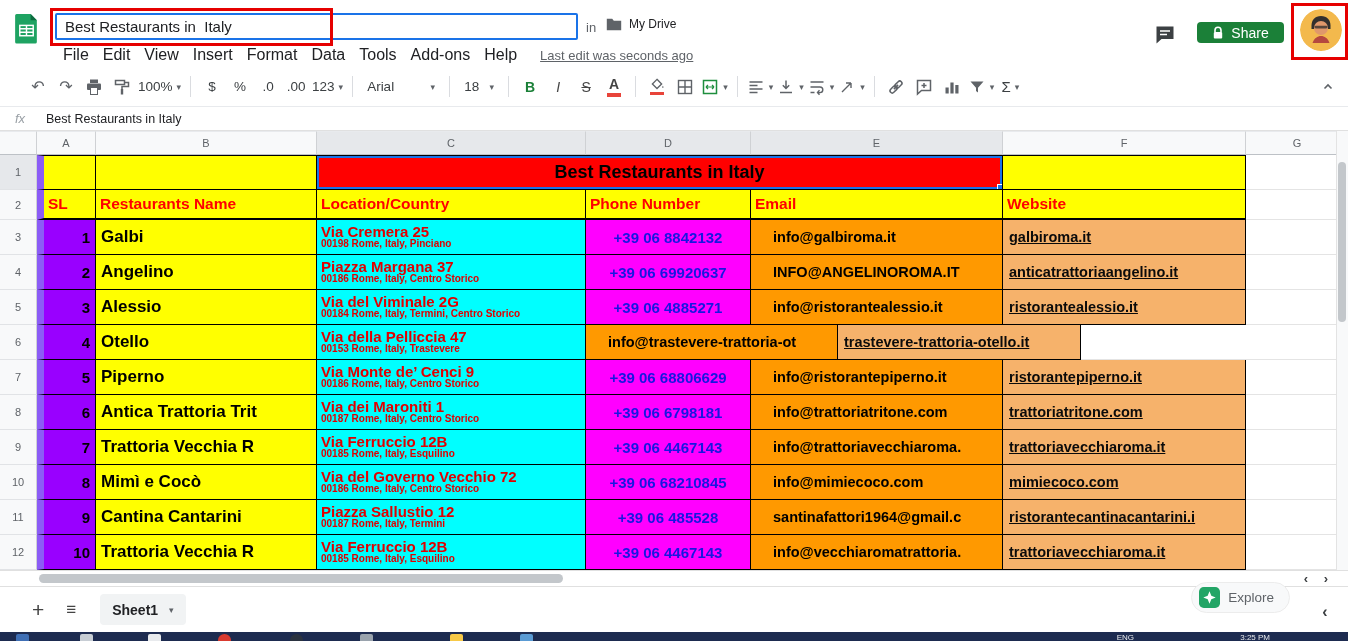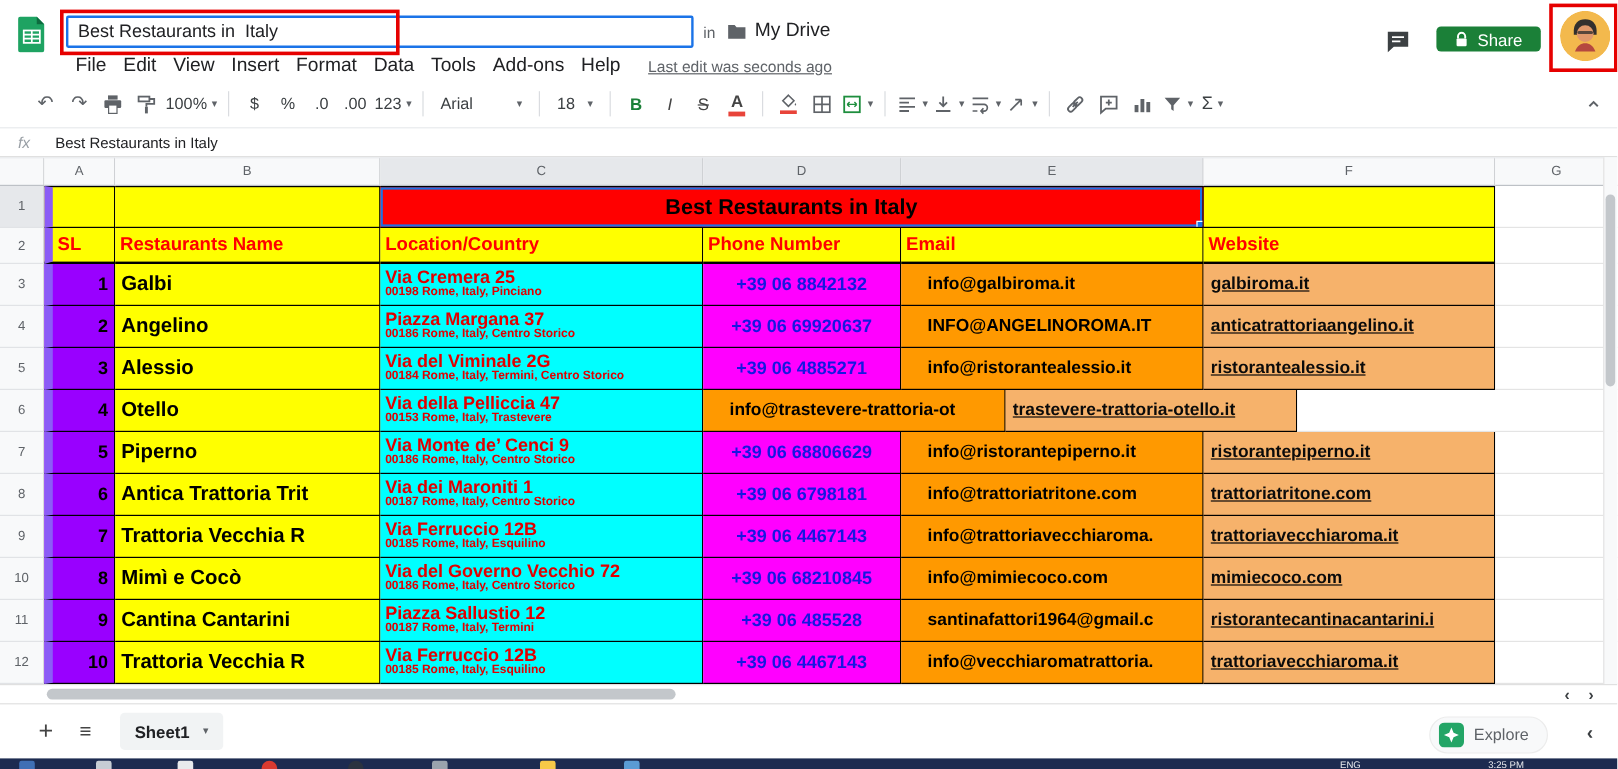--- a/index.html
+++ b/index.html
@@ -6,21 +6,21 @@
   body { font-family: "Liberation Sans", "DejaVu Sans", sans-serif; background: #fff; }
   .screen { position: relative; width: 1348px; height: 641px; overflow: hidden; background: #fff; }
 
   
   .logo { position: absolute; left: 13px; top: 13px; }
   .title-input { position: absolute; left: 55px; top: 13px; width: 523px; height: 27px;
     border: 2px solid #1a73e8; border-radius: 2px; font-size: 15px; line-height: 23px;
     padding-left: 8px; color: #202124; background: #fff; white-space: pre; overflow: hidden; }
   .in-label { position: absolute; left: 586px; top: 20px; font-size: 13px; color: #5f6368; }
   .drive-chip { position: absolute; left: 606px; top: 17px; display: flex; align-items: center; gap: 7px; }
-  .drive-chip span { font-size: 16px; color: #202124; }
+  .drive-chip span { font-size: 12px; color: #202124; }
   .menubar { position: absolute; left: 56px; top: 44px; display: flex; align-items: center; }
   .menu { padding: 2px 7px; font-size: 16px; color: #202124; border-radius: 3px; }
   .last-edit { margin-left: 16px; font-size: 13px; color: #5f6368; text-decoration: underline; }
   .history-btn { position: absolute; left: 1154px; top: 24px; }
   .share-btn { position: absolute; left: 1197px; top: 22px; width: 87px; height: 21px;
     background: #1b8038; border-radius: 4px; display: flex; align-items: center; justify-content: center;
     gap: 7px; color: #fff; font-size: 14px; font-weight: 400; }
   .avatar { position: absolute; left: 1300px; top: 9px; width: 42px; height: 42px; border-radius: 50%; overflow: hidden; }
 
   
@@ -109,21 +109,21 @@
     background: #c3c7cb; border-radius: 4px; }
 
   
   .sheetbar { position: absolute; left: 0; top: 586px; width: 1348px; height: 46px;
     background: #fff; border-top: 1px solid #e0e0e0; display: flex; align-items: center; }
   .add-sheet { margin-left: 32px; font-size: 21px; color: #444; }
   .all-sheets { margin-left: 22px; font-size: 17px; color: #444; }
   .sheet-tab { margin-left: 24px; display: flex; align-items: center; gap: 7px; height: 31px;
     padding: 0 12px; background: #f1f3f4; border-radius: 4px; }
   .sheet-tab span.lbl { font-weight: 700; font-size: 14px; color: #202124; }
-  .explore { position: absolute; right: 58px; top: 597px; height: 31px; display: flex; align-items: center;
+  .explore { position: absolute; right: 58px; top: 582px; height: 31px; display: flex; align-items: center;
     gap: 8px; padding: 0 15px 0 7px; border-radius: 16px; background: #f8f9fa; border: 1px solid #ececec; }
   .explore span { font-size: 13.5px; color: #5f6368; }
   .collapse-br { position: absolute; right: 10px; top: 599px; width: 26px; height: 26px;
     display: flex; align-items: center; justify-content: center; font-size: 16px; color: #3c4043; font-weight: 700; }
 
   
   .taskbar { position: absolute; left: 0; top: 632px; width: 1348px; height: 9px; background: #1d2b50; overflow: hidden; }
   .tk { position: absolute; top: 2px; width: 13px; height: 12px; border-radius: 2px; }
   .tk-lang { position: absolute; right: 214px; top: 1px; font-size: 8px; color: #e8eaed; }
   .tk-time { position: absolute; right: 78px; top: 1px; font-size: 8px; color: #e8eaed; }

